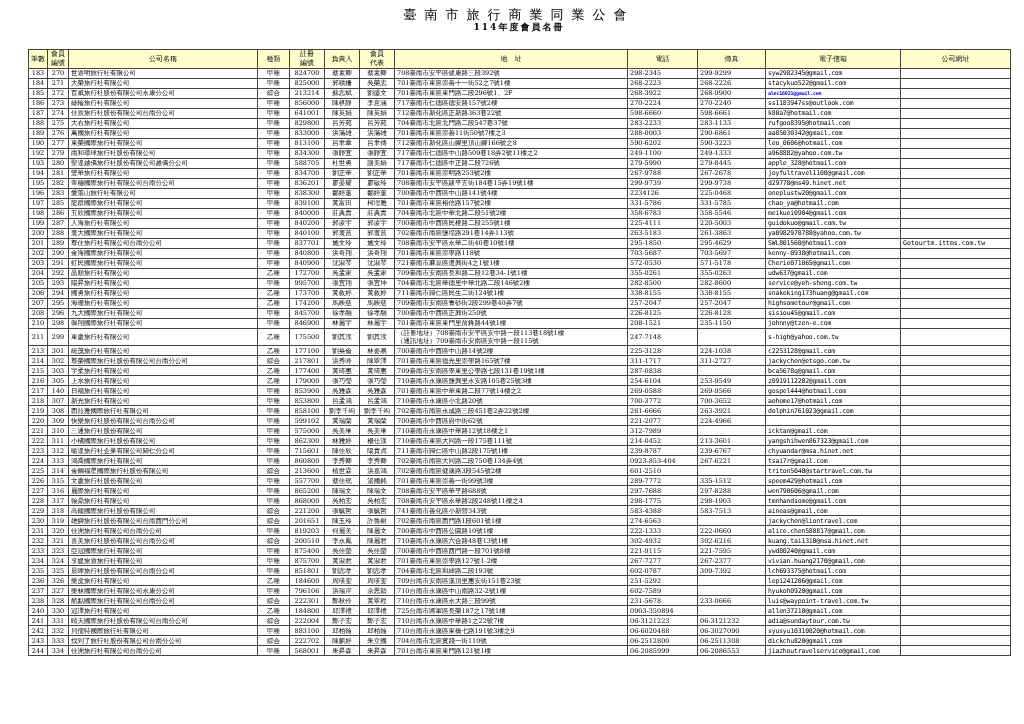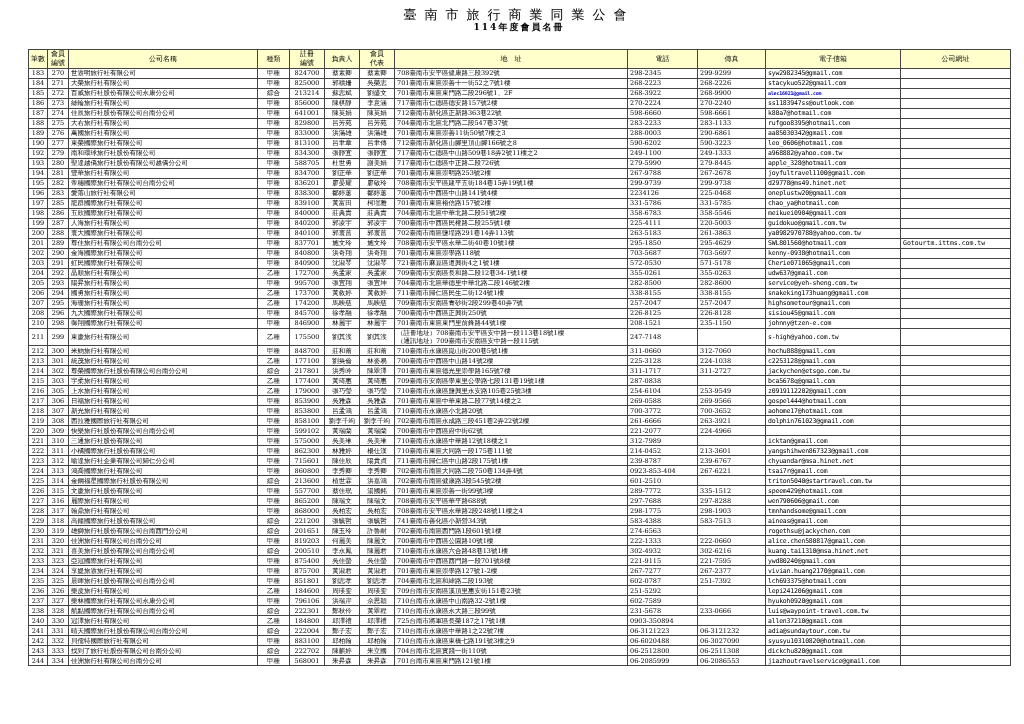--- a/index.html
+++ b/index.html
@@ -443,34 +443,20 @@
           <td class="c">劉其湙</td>
           <td class="c">劉其湙</td>
           <td class="l">（註冊地址）708臺南市安平區安中路一段113巷18號1樓
 （通訊地址）709臺南市安南區安中路一段115號</td>
           <td class="l">247-7148</td>
           <td class="l"></td>
           <td class="l email">s-high@yahoo.com.tw</td>
           <td class="l website"></td>
         </tr>
         <tr>
-          <td class="c">212</td>
-          <td class="c">300</td>
-          <td class="l">米魩旅行社有限公司</td>
-          <td class="c">甲種</td>
-          <td class="c">848700</td>
-          <td class="c">莊和萳</td>
-          <td class="c">莊和萳</td>
-          <td class="l">710臺南市永康區崑山街200巷5號1樓</td>
-          <td class="l">311-0660</td>
-          <td class="l">312-7060</td>
-          <td class="l email">hochu888@gmail.com</td>
-          <td class="l website"></td>
-        </tr>
-        <tr>
           <td class="c">213</td>
           <td class="c">301</td>
           <td class="l">統茂旅行社有限公司</td>
           <td class="c">乙種</td>
           <td class="c">177100</td>
           <td class="c">劉奐倫</td>
           <td class="c">林姿易</td>
           <td class="l">700臺南市中西區中山路14號2樓</td>
           <td class="l">225-3128</td>
           <td class="l">224-1038</td>
@@ -514,21 +500,21 @@
           <td class="c">張巧瑩</td>
           <td class="c">張巧瑩</td>
           <td class="l">710臺南市永康區鹽興里永安路105巷25號3樓</td>
           <td class="l">254-6104</td>
           <td class="l">253-9549</td>
           <td class="l email">z0919112202@gmail.com</td>
           <td class="l website"></td>
         </tr>
         <tr>
           <td class="c">217</td>
-          <td class="c">306</td>
+          <td class="c">140</td>
           <td class="l">日福旅行社有限公司</td>
           <td class="c">甲種</td>
           <td class="c">853900</td>
           <td class="c">吳雅森</td>
           <td class="c">吳雅森</td>
           <td class="l">701臺南市東區中華東路二段77號14樓之2</td>
           <td class="l">269-0588</td>
           <td class="l">269-9566</td>
           <td class="l email">gospel444@hotmail.com</td>
           <td class="l website"></td>
@@ -705,21 +691,21 @@
           <td class="c">230</td>
           <td class="c">319</td>
           <td class="l">雄獅旅行社股份有限公司台南西門分公司</td>
           <td class="c">綜合</td>
           <td class="c">201651</td>
           <td class="c">陳玉玲</td>
           <td class="c">許魯耐</td>
           <td class="l">702臺南市南區西門路1段601號1樓</td>
           <td class="l">274-6563</td>
           <td class="l"></td>
-          <td class="l email">rogethsu@jackychen.com</td>
+          <td class="l email">jackychen@liontravel.com</td>
           <td class="l website"></td>
         </tr>
         <tr>
           <td class="c">231</td>
           <td class="c">320</td>
           <td class="l">佳洲旅行社有限公司台南分公司</td>
           <td class="c">甲種</td>
           <td class="c">819203</td>
           <td class="c">何麗美</td>
           <td class="c">陳麗文</td>
@@ -774,21 +760,21 @@
         <tr>
           <td class="c">235</td>
           <td class="c">325</td>
           <td class="l">晨暉旅行社股份有限公司台南分公司</td>
           <td class="c">甲種</td>
           <td class="c">851801</td>
           <td class="c">劉志孝</td>
           <td class="c">劉志孝</td>
           <td class="l">704臺南市北區和緯路二段193號</td>
           <td class="l">602-0787</td>
-          <td class="l">251-7392</td>
+          <td class="l">309-7392</td>
           <td class="l email">lch693375@hotmail.com</td>
           <td class="l website"></td>
         </tr>
         <tr>
           <td class="c">236</td>
           <td class="c">326</td>
           <td class="l">樂皮旅行社有限公司</td>
           <td class="c">乙種</td>
           <td class="c">184600</td>
           <td class="c">周瑛雯</td>

